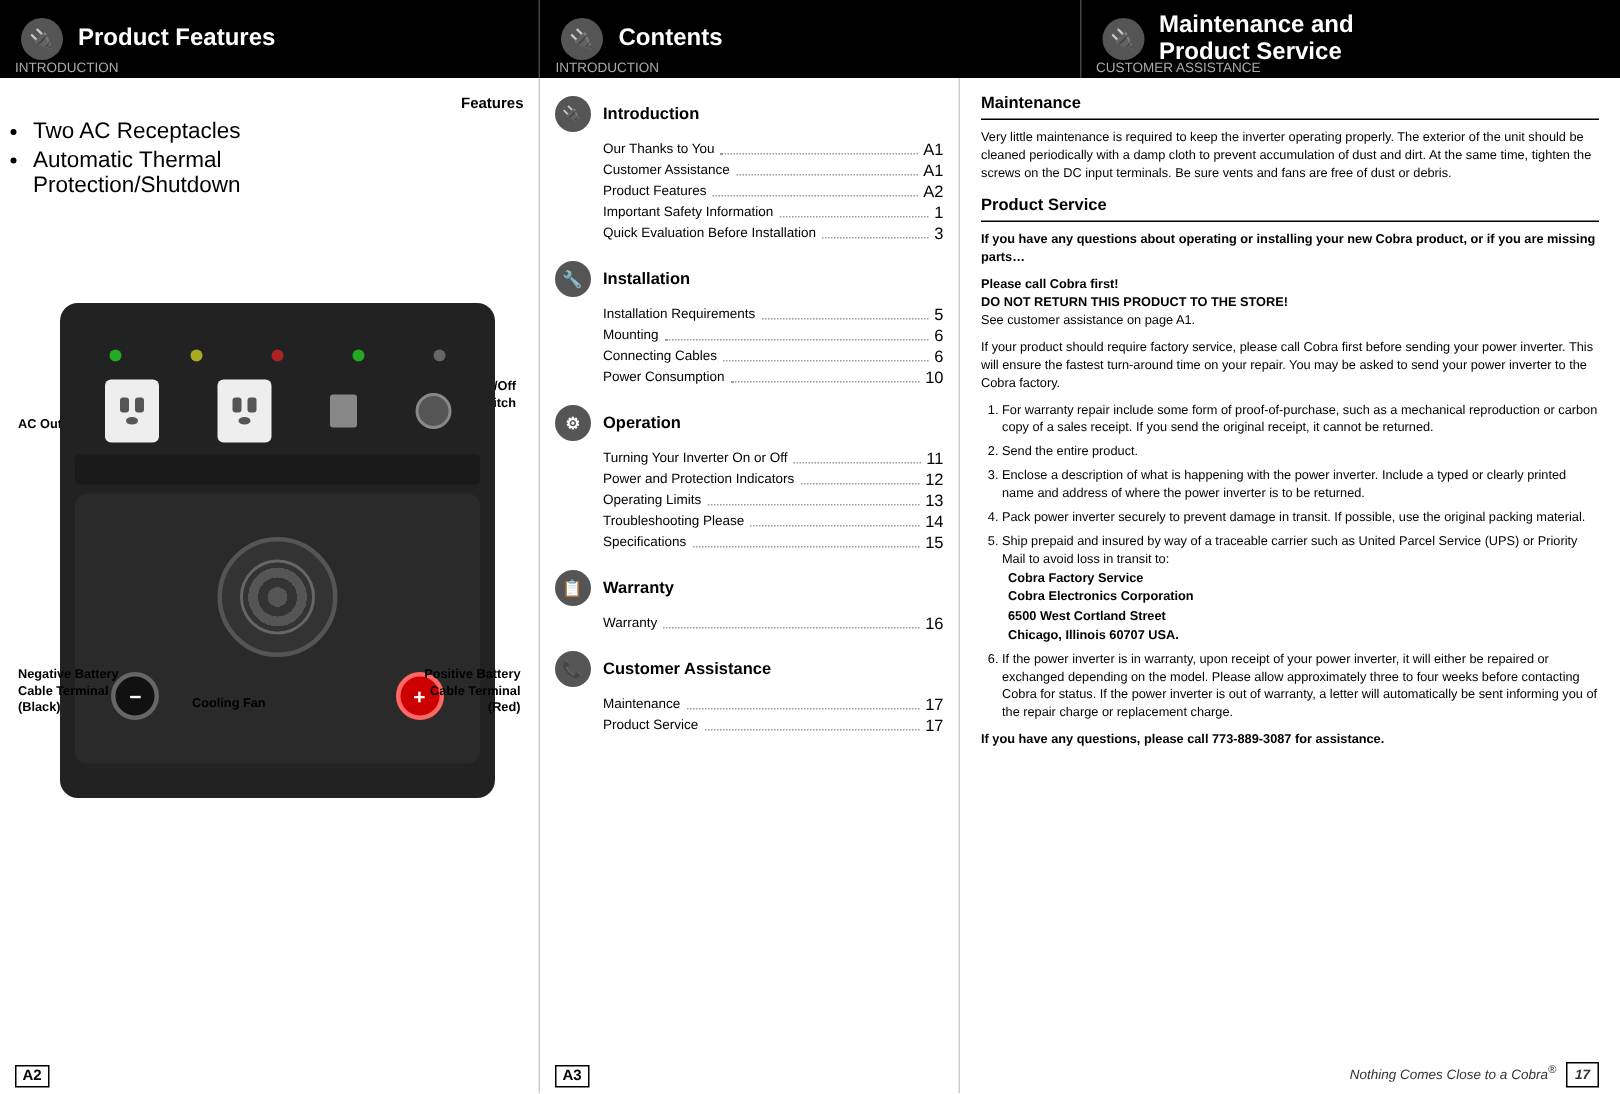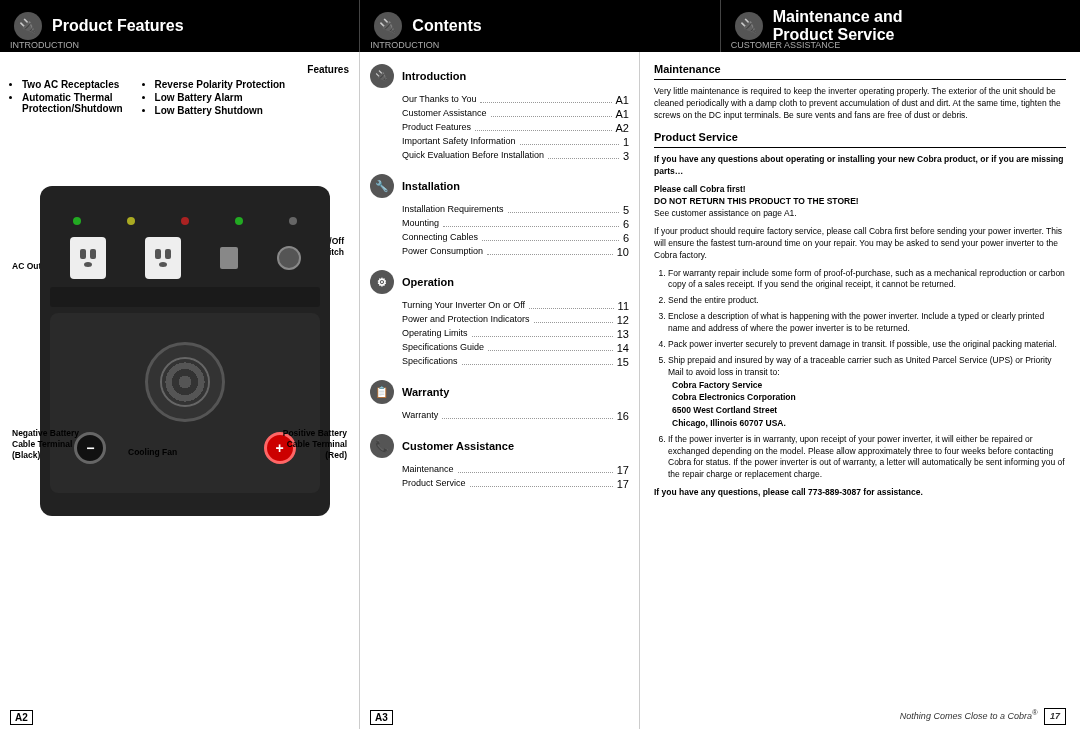--- a/index.html
+++ b/index.html
@@ -82,22 +82,21 @@
     }
     .features-title {
       font-weight: bold;
       font-size: 10px;
       margin-bottom: 4px;
       text-align: right;
     }
     .features-grid {
       display: flex;
       gap: 20px;
-      font-size: 10px;
-      font-weight: bold;
+      font-size: 15px;
     }
     .features-col ul {
       list-style: disc;
       padding-left: 12px;
     }
     .features-col ul li {
       margin-bottom: 2px;
     }
 
     
@@ -378,27 +377,20 @@
 <div class="main-content">
 
   <div class="panel-left" style="position:relative;">
     <div class="features-section">
       <div class="features-title">Features</div>
       <div class="features-grid">
         <div class="features-col">
           <ul>
             <li>Two AC Receptacles</li>
             <li>Automatic Thermal<br>Protection/Shutdown</li>
-          </ul>
-        </div>
-        <div class="features-col">
-          <ul>
-            <li>Reverse Polarity Protection</li>
-            <li>Low Battery Alarm</li>
-            <li>Low Battery Shutdown</li>
           </ul>
         </div>
       </div>
     </div>
 
     <div class="diagram-container">
 
       <div class="diagram-label label-protection">Protection and<br>Power Indicators</div>
       <div class="diagram-label label-ac-outlets">AC Outlets</div>
       <div class="diagram-label label-usb">USB Outlet</div>
@@ -535,21 +527,21 @@
         <span>Power and Protection Indicators</span>
         <span class="toc-dots"></span>
         <span class="toc-page">12</span>
       </div>
       <div class="toc-entry">
         <span>Operating Limits</span>
         <span class="toc-dots"></span>
         <span class="toc-page">13</span>
       </div>
       <div class="toc-entry">
-        <span>Specifications Guide</span>
+        <span>Troubleshooting Please</span>
         <span class="toc-dots"></span>
         <span class="toc-page">14</span>
       </div>
       <div class="toc-entry">
         <span>Specifications</span>
         <span class="toc-dots"></span>
         <span class="toc-page">15</span>
       </div>
     </div>
 

